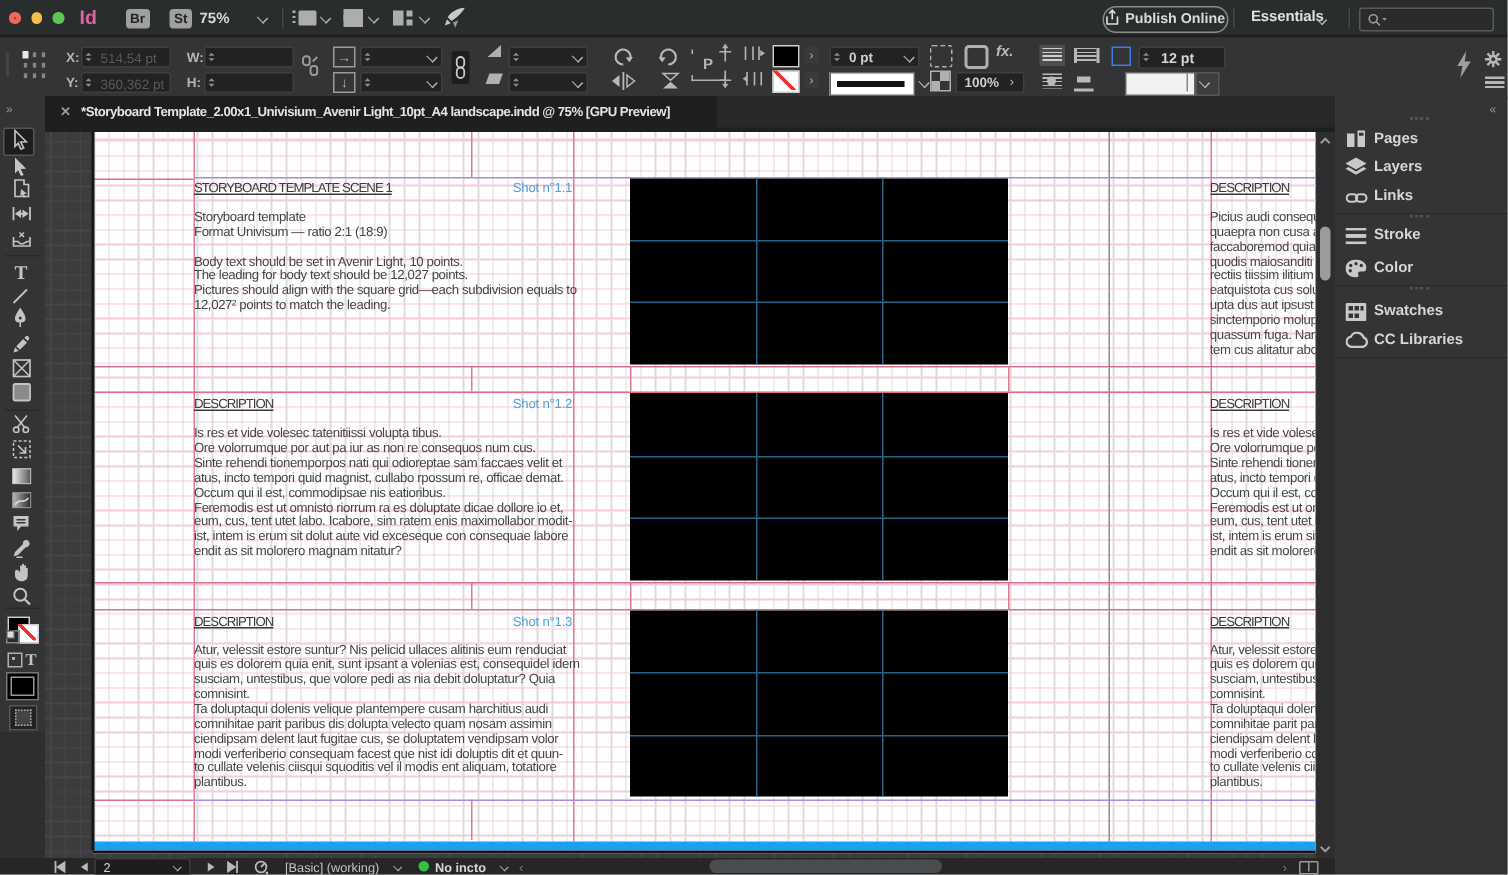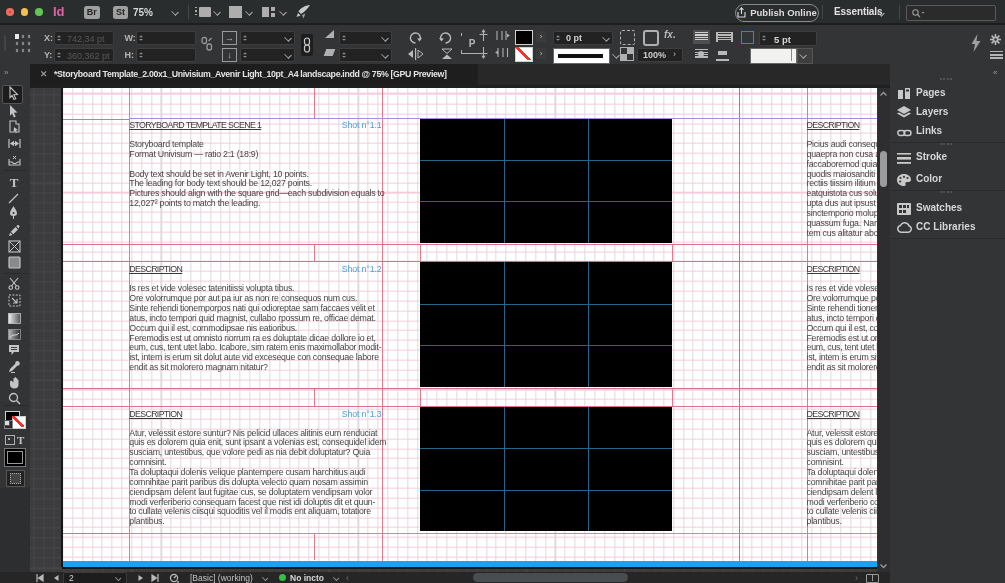--- a/index.html
+++ b/index.html
@@ -103,21 +103,21 @@
     <span style="position:absolute;left:20px;top:2.5px;color:#787878;font-size:8.5px;margin-top:20px;">Adobe Stock</span>
   </div>
 </div>
 <div class="abs" style="left:0;top:23px;width:1005px;height:2px;background:#1e1e1e;"></div>
 <div class="abs" id="ctrl">
   <div class="abs" style="left:4px;top:10px;width:1.5px;height:16px;background:#454545;border-radius:1px;"></div>
   <div class="abs" style="left:15px;top:9px;width:4px;height:4.5px;background:#e8e8e8;box-shadow:6px 0 0 -0.9px #858585,12px 0 0 -0.9px #858585,0 7px 0 -0.9px #858585,6px 7px 0 -0.9px #858585,12px 7px 0 -0.9px #858585,0 14px 0 -0.9px #858585,6px 14px 0 -0.9px #858585,12px 14px 0 -0.9px #858585;"></div>
   <div class="abs lbl" style="left:44px;top:8px;">X:</div>
   <div class="abs lbl" style="left:44px;top:25px;">Y:</div>
   <div class="abs fld" style="left:54px;top:5.5px;width:60px;height:14px;">
-      <span style="position:absolute;left:12px;top:2px;color:#595959;font-size:9px;">742,34 pt</span>
+      <span style="position:absolute;left:12px;top:2px;color:#595959;font-size:9px;">514,54 pt</span>
     </div>
   <div class="abs fld" style="left:54px;top:22.5px;width:60px;height:14px;">
       <span style="position:absolute;left:12px;top:2px;color:#595959;font-size:9px;">360,362 pt</span>
     </div>
   <div class="stp" style="left:56px;top:6.5px;"></div>
     <div class="stp" style="left:56px;top:23.5px;"></div>
   <div class="abs lbl" style="left:124.5px;top:8px;">W:</div>
   <div class="abs lbl" style="left:124.5px;top:25px;">H:</div>
   <div class="abs fld" style="left:136px;top:5.5px;width:60px;height:14px;"></div>
   <div class="abs fld" style="left:136px;top:22.5px;width:60px;height:14px;"></div>
@@ -233,21 +233,21 @@
   <div class="abs" style="left:160px;top:23.5px;color:#b9b9b9;font-size:9px;">›</div>
   <div class="abs" style="left:180px;top:5px;width:17px;height:14px;background:#4e4e4e;"></div>
   <div class="abs" style="left:182px;top:7px;width:13px;height:10px;background-image:repeating-linear-gradient(to bottom,#cfcfcf 0 1px,transparent 1px 2.5px);"></div>
   <div class="abs" style="left:203px;top:7px;width:13px;height:10px;background-image:repeating-linear-gradient(to bottom,#b9b9b9 0 1px,transparent 1px 2.5px);border-left:2px solid #b9b9b9;border-right:2px solid #b9b9b9;"></div>
   <div class="abs" style="left:182px;top:24px;width:13px;height:10px;background-image:repeating-linear-gradient(to bottom,#b9b9b9 0 1px,transparent 1px 2.5px);"></div>
   <div class="abs" style="left:185px;top:26px;width:6px;height:6px;background:#b9b9b9;border-radius:50%;"></div>
   <div class="abs" style="left:203px;top:24px;width:13px;height:10px;border-bottom:2px solid #b9b9b9;"></div>
   <div class="abs" style="left:205px;top:26px;width:9px;height:4px;background:#b9b9b9;"></div>
   <div class="abs" style="left:228px;top:6px;width:11px;height:11px;border:1.5px solid #3e7de0;"></div>
   <div class="abs fld" style="left:246px;top:5.5px;width:58px;height:15px;">
-      <span style="position:absolute;left:14px;top:2px;color:#d5d5d5;font-size:9.5px;font-weight:bold;">5 pt</span>
+      <span style="position:absolute;left:14px;top:2px;color:#d5d5d5;font-size:9.5px;font-weight:bold;">12 pt</span>
     </div>
   <div class="stp" style="left:248px;top:7px;"></div>
   <div class="abs" style="left:237px;top:22.5px;width:45px;height:14px;background:#f2f2f0;border:1px solid #666;">
       <div style="position:absolute;right:4px;top:0;width:1.5px;height:12px;background:#888;"></div>
     </div>
   <div class="abs" style="left:284px;top:22.5px;width:14px;height:14px;background:#3e3e3e;border:1px solid #555;"></div>
   <div class="chev" style="left:287px;top:26px;"></div>
   <svg class="abs" style="left:457px;top:9px;" width="12" height="18" viewBox="0 0 12 18">
       <path d="M7.5 0 L1.5 10 H5 L3.5 18 L10.5 7 H6.5 Z" fill="#9f9f9f"></path>
     </svg>

